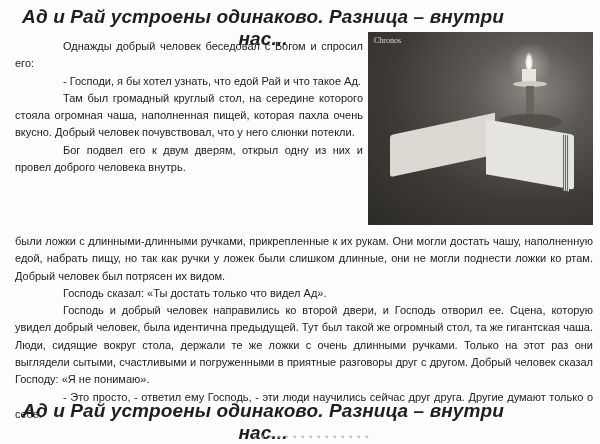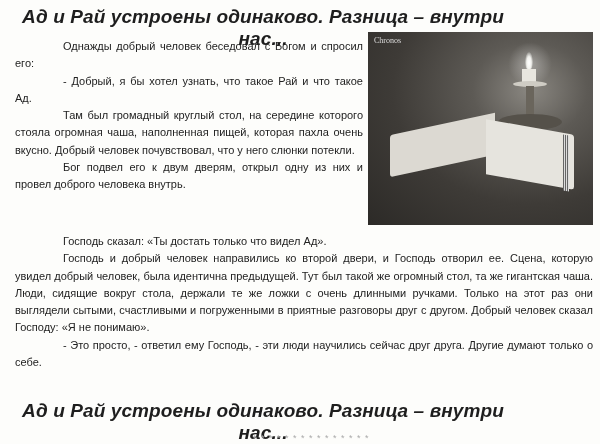--- a/index.html
+++ b/index.html
@@ -84,26 +84,27 @@
   <div class="holder-cup"></div>
   <div class="holder-stem"></div>
   <div class="holder-base"></div>
   <div class="book-left"></div>
   <div class="book-right"></div>
   <div class="book-edge"></div>
 </div>
 
 <div class="body-text left-col">
   <p class="indent">Однажды добрый человек беседовал с Богом и спросил его:</p>
-  <p class="indent">- Добрый, я бы хотел узнать, что такое Рай и что такое Ад.</p>
+  <p class="indent">- Господи, я бы хотел узнать, что едой Рай и что такое Ад.</p>
   <p class="indent">Там был громадный круглый стол, на середине которого стояла огромная чаша, наполненная пищей, которая пахла очень вкусно. Добрый человек почувствовал, что у него слюнки потекли.</p>
   <p class="indent">Бог подвел его к двум дверям, открыл одну из них и провел доброго человека внутрь.</p>
 </div>
 
 <div class="body-text full-col">
+  <p>были ложки с длинными-длинными ручками, прикрепленные к их рукам. Они могли достать чашу, наполненную едой, набрать пищу, но так как ручки у ложек были слишком длинные, они не могли поднести ложки ко ртам. Добрый человек был потрясен их видом.</p>
   <p class="indent">Господь сказал: «Ты достать только что видел Ад».</p>
   <p class="indent">Господь и добрый человек направились ко второй двери, и Господь отворил ее. Сцена, которую увидел добрый человек, была идентична предыдущей. Тут был такой же огромный стол, та же гигантская чаша. Люди, сидящие вокруг стола, держали те же ложки с очень длинными ручками. Только на этот раз они выглядели сытыми, счастливыми и погруженными в приятные разговоры друг с другом. Добрый человек сказал Господу: «Я не понимаю».</p>
   <p class="indent">- Это просто, - ответил ему Господь, - эти люди научились сейчас друг друга. Другие думают только о себе.</p>
 </div>
 
 <div class="title bottom">Ад и Рай устроены одинаково. Разница – внутри нас...</div>
 
 <div class="stars">* * * * * * * * * * * * * * *</div>
 
 </body></html>

